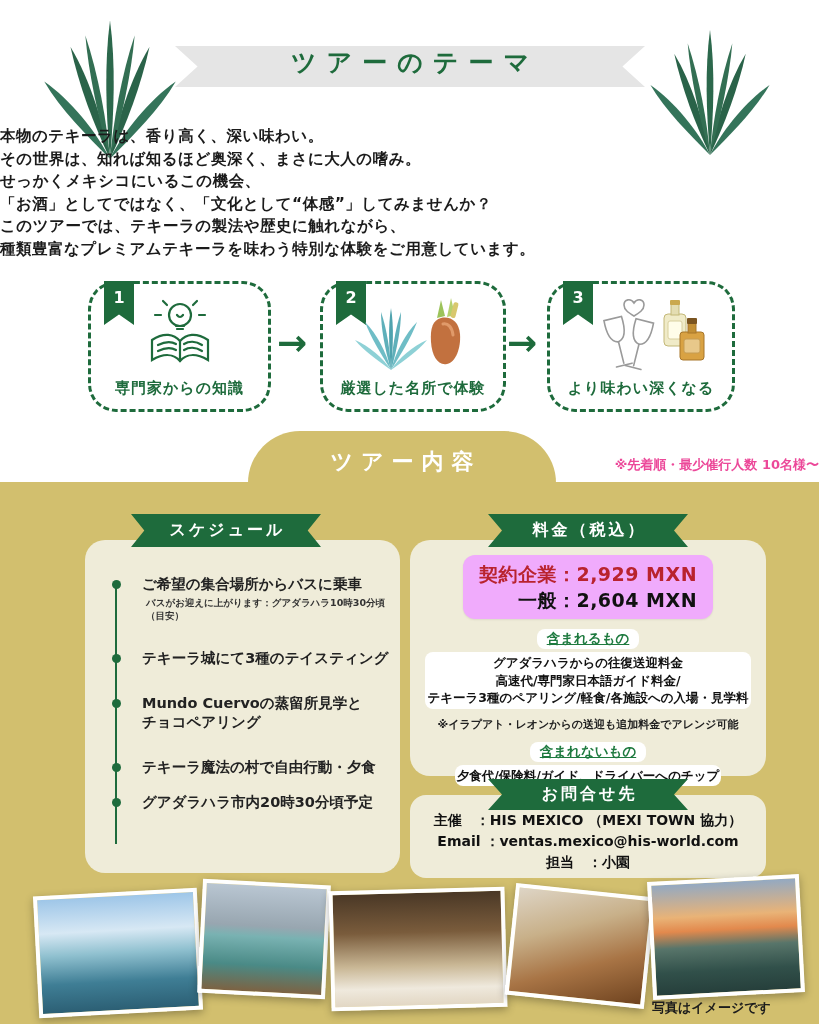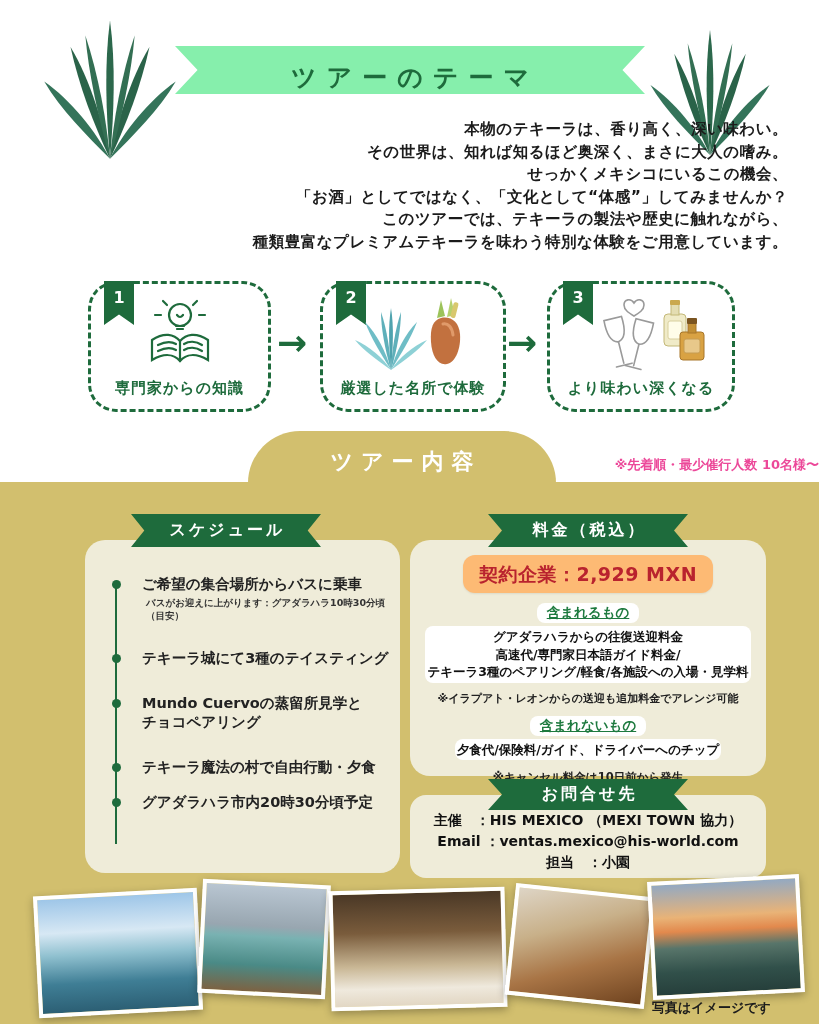--- a/index.html
+++ b/index.html
@@ -7,31 +7,31 @@
     width:819px; height:1024px; position:relative; overflow:hidden;
     background:#ffffff;
     font-family:"DejaVu Sans","Liberation Sans",sans-serif;
   }
   
   .agave { position:absolute; }
   #agave-left  { left:26px; top:14px; }
   #agave-right { left:634px; top:24px; transform:scaleX(-1); }
 
   .banner {
-    position:absolute; left:175px; top:46px; width:470px; height:48px;
-    background:#86efac;
+    position:absolute; left:175px; top:46px; width:470px; height:41px;
+    background:#e5e5e5;
     clip-path:polygon(0 0,100% 0,95.2% 50%,100% 100%,0 100%,4.8% 50%);
-    display:flex; align-items:flex-end; justify-content:center;
+    display:flex; align-items:flex-start; justify-content:center;
   }
   .banner-title {
     color:#1e6b3c; font-size:25px; font-weight:bold;
     letter-spacing:10px; text-indent:10px;
   }
 
-  .intro { position:absolute; left:0; top:118px; width:788px; text-align:right; }
+  .intro { position:absolute; left:0; top:125px; width:788px; text-align:left; }
   .intro-line {
     font-size:15.5px; font-weight:bold; color:#1b1b1b;
     line-height:22.5px; letter-spacing:.5px;
   }
 
   
   .step-box {
     position:absolute; top:281px; height:131px; background:#fff;
     border:3px dashed #1e6b3c; border-radius:28px; box-sizing:border-box;
   }
@@ -108,21 +108,21 @@
   }
   .sched-text {
     font-size:14.5px; font-weight:bold; color:#222;
     line-height:19px; white-space:pre-line;
   }
   .sched-sub { font-size:9.5px; font-weight:bold; color:#333; margin:3px 4px 12px; }
 
   
   .price-inner { padding-top:15px; }
   .price-pill {
-    background:#fdba74; border-radius:12px; width:fit-content;
+    background:#f0abfc; border-radius:12px; width:fit-content;
     margin:0 auto; padding:6px 16px; text-align:right;
     box-shadow:0 1px 2px rgba(0,0,0,.08);
   }
   .price-line { font-size:19px; font-weight:bold; line-height:26px; letter-spacing:.5px; }
   .price-line.corporate { color:#b9232e; }
   .price-line.general   { color:#111; }
   .tag-pill {
     background:#fff; border-radius:8px; width:fit-content;
     margin:10px auto 3px; padding:1px 10px;
     color:#1e7a3f; font-size:13.5px; font-weight:bold;text-decoration:underline;
@@ -308,20 +308,21 @@
     <span class="sched-dot"></span>
     <div class="sched-text">グアダラハラ市内20時30分頃予定</div>
 
   </div>
   </div>
 
 <div class="panel" id="price-panel">
   <div class="price-inner">
     <div class="price-pill">
       <div class="price-line corporate"><span>契約企業：</span><span>2,929 MXN</span></div>
+      <div class="price-line general"><span>一般：</span><span>2,604 MXN</span></div>
     </div>
     <div class="tag-pill">含まれるもの</div>
     <div class="inc-lines">
         <div class="inc-line">グアダラハラからの往復送迎料金</div>
         <div class="inc-line">高速代/専門家日本語ガイド料金/</div>
         <div class="inc-line">テキーラ3種のペアリング/軽食/各施設への入場・見学料</div>
       </div>
     <div class="small-note">※イラプアト・レオンからの送迎も追加料金でアレンジ可能</div>
     <div class="tag-pill">含まれないもの</div>
     <div class="inc-lines">

